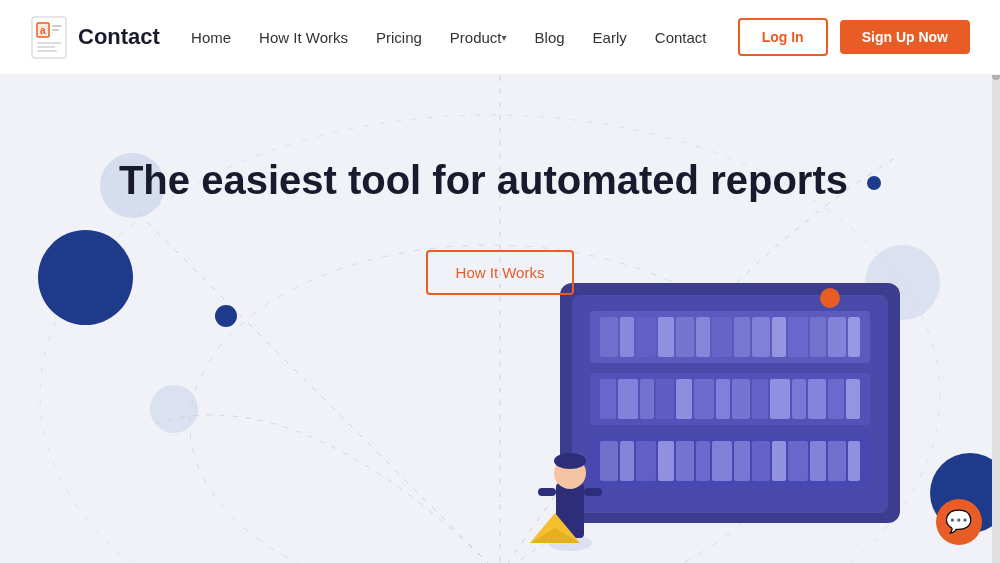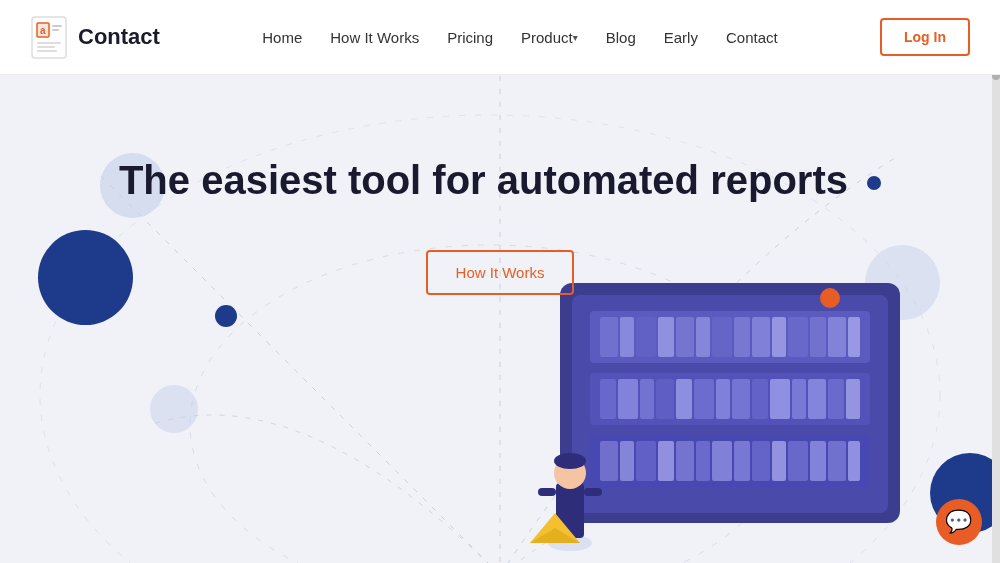--- a/index.html
+++ b/index.html
@@ -255,20 +255,21 @@
       <span>Product</span>
       <span class="chevron-down">▾</span>
     </a>
     <a class="nav-link">Blog</a>
     <a class="nav-link">Early</a>
     <a class="nav-link">Contact</a>
   </div>
 
   <div class="nav-buttons">
     <button class="btn-login">Log In</button>
+    <button class="btn-signup">Sign Up Now</button>
   </div>
 </nav>
 
 <section class="hero">
 
   <svg class="dashed-arcs" viewBox="0 0 1000 488" preserveAspectRatio="none">
     <path d="M 500 500 Q 200 200 100 100" stroke="#b0b8d0" stroke-width="1" stroke-dasharray="5,8" fill="none" opacity="0.6"></path>
     <path d="M 500 500 Q 700 200 900 80" stroke="#b0b8d0" stroke-width="1" stroke-dasharray="5,8" fill="none" opacity="0.6"></path>
     <path d="M 500 500 Q 500 150 500 0" stroke="#b0b8d0" stroke-width="1" stroke-dasharray="5,8" fill="none" opacity="0.6"></path>
     <path d="M 500 500 Q 300 300 150 350" stroke="#b0b8d0" stroke-width="1" stroke-dasharray="5,8" fill="none" opacity="0.5"></path>

